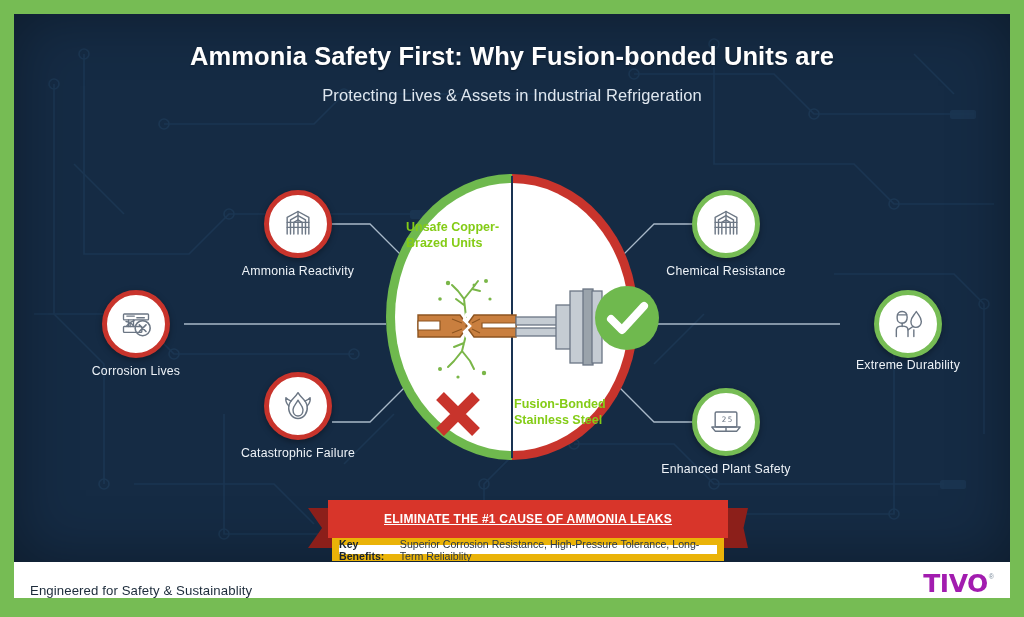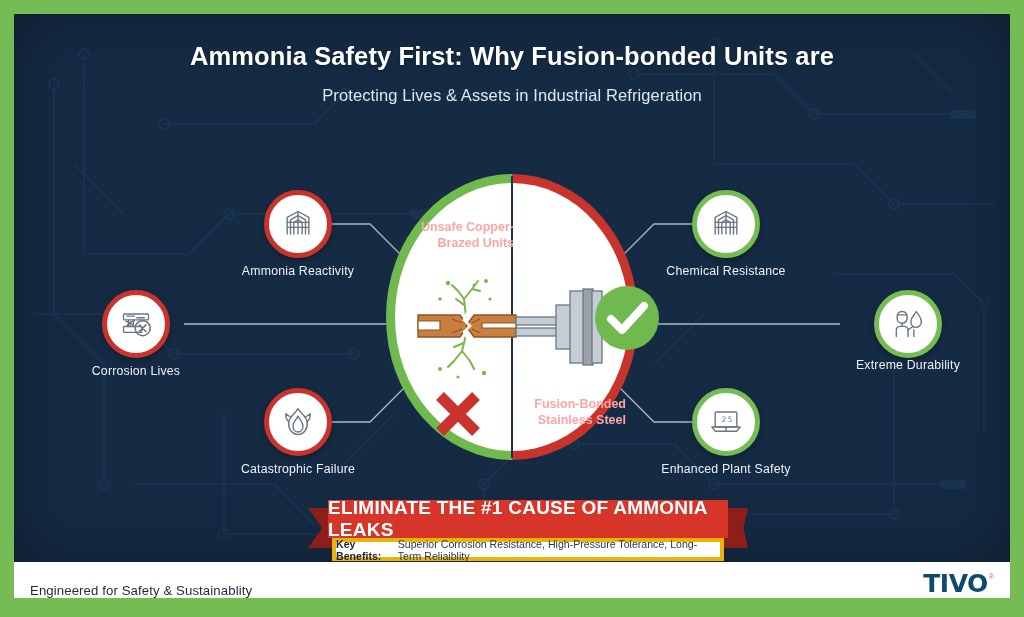--- a/index.html
+++ b/index.html
@@ -24,21 +24,21 @@
   
   .lines{position:absolute;left:0;top:0;width:996px;height:330px;z-index:2;}
 
   
   .center-wrap{position:absolute;left:372px;top:10px;width:252px;height:286px;z-index:5;}
   .ring{position:absolute;inset:0;border-radius:50%;background:
       conic-gradient(from 180deg, #6fb94e 0deg 180deg, #c8342c 180deg 360deg);}
   .ring-inner{position:absolute;left:9px;top:9px;right:9px;bottom:9px;border-radius:50%;background:#ffffff;}
   .divider{position:absolute;left:125px;top:2px;width:2px;height:282px;background:#193252;z-index:3;}
 
-  .c-label{position:absolute;z-index:4;color:#fca5a5;font-weight:bold;font-size:12.5px;line-height:1.28;text-align:right;}
+  .c-label{position:absolute;z-index:4;color:#84cc16;font-weight:bold;font-size:12.5px;line-height:1.28;text-align:left;}
   .c-label.left{left:20px;top:45px;width:108px;}
   .c-label.right{left:128px;top:222px;width:112px;}
 
   .illus{position:absolute;left:18px;top:95px;width:226px;height:115px;z-index:4;}
 
   .bigx{position:absolute;left:44px;top:212px;width:56px;height:56px;z-index:4;}
   .bigcheck{position:absolute;left:205px;top:108px;width:72px;height:72px;z-index:6;}
 
   
   .node{position:absolute;z-index:5;}
@@ -47,30 +47,30 @@
   .node .bubble.green{border:5px solid #76bc54;}
   .node .bubble svg{width:40px;height:40px;}
   .node .cap{position:absolute;width:200px;text-align:center;color:#eef3f8;font-size:12.3px;letter-spacing:.2px;white-space:nowrap;}
 
   
   .ribbon{position:absolute;left:294px;top:486px;width:440px;height:64px;z-index:7;}
   .rib-tail{position:absolute;top:8px;width:32px;height:40px;background:#8c1f1a;}
   .rib-tail.l{left:0;clip-path:polygon(0 0,100% 0,100% 100%,0 100%,14px 50%);}
   .rib-tail.r{right:0;clip-path:polygon(0 0,100% 0,86% 50%,100% 100%,0 100%);}
   .rib-main{position:absolute;left:20px;top:0;width:400px;height:38px;background:#d8352a;display:flex;align-items:center;justify-content:center;}
-  .rib-main span{color:#ffffff;font-weight:bold;font-size:19px;letter-spacing:.25px;}
-  .rib-sub{position:absolute;left:24px;top:38px;width:392px;height:23px;background:#ffffff;border:4px solid #eab308;box-sizing:border-box;display:flex;align-items:center;justify-content:center;}
+  .rib-main span{color:#ffffff;font-weight:bold;font-size:12px;letter-spacing:.25px;text-decoration:underline;}
+  .rib-sub{position:absolute;left:24px;top:38px;width:392px;height:23px;background:#ffffff;border:7px solid #eab308;box-sizing:border-box;display:flex;align-items:center;justify-content:center;}
   .rib-sub .kb{color:#18222e;font-size:10.6px;font-weight:bold;}
   .rib-sub .kv{color:#2b3845;font-size:10.6px;margin-left:3px;}
 
   
   .footer{position:absolute;left:14px;top:562px;width:996px;height:36px;background:#ffffff;display:flex;align-items:flex-end;justify-content:space-between;padding:0 16px;box-sizing:border-box;}
   .footer .tag{color:#1c2b3a;font-size:13.2px;letter-spacing:.1px;}
   .logo{display:flex;align-items:center;}
-  .logo .txt{color:#0c4a6e;font-weight:bold;font-size:25px;letter-spacing:-.5px;font-family:"DejaVu Sans",sans-serif;}
+  .logo .txt{color:#a21caf;font-weight:bold;font-size:25px;letter-spacing:-.5px;font-family:"DejaVu Sans",sans-serif;}
   .logo .tm{color:#7b8b9c;font-size:7px;margin-left:1px;align-self:flex-start;margin-top:4px;}
 </style>
 </head>
 <body>
 
 <div class="poster">
   <div class="panel">
 
     <svg class="circuit" viewBox="0 0 996 548" preserveAspectRatio="none">
       <g stroke="#21405f" stroke-width="1.6" fill="none" opacity="0.95">
@@ -163,21 +163,21 @@
             <rect x="9" y="27" width="22" height="7" rx="1"></rect>
             <path d="M15 27 L15 19 M21 27 L21 19"></path>
             <path d="M17 22 L13 26 M17 22 L21 26 M17 22 L17 27 M17 22 L12 21 M17 22 L22 20"></path>
             <circle cx="32" cy="29" r="9" stroke-width="1.9"></circle>
             <path d="M28 25 L36 33 M36 25 L28 33" stroke-width="1.9"></path>
           </svg>
         </div>
         <div class="cap" style="left:-66px;top:74px;">Corrosion Lives</div>
       </div>
 
-      <div class="node" style="left:250px;top:224px;">
+      <div class="node" style="left:250px;top:208px;">
         <div class="bubble red">
           <svg viewBox="0 0 48 48" fill="none" stroke="#6b7684" stroke-width="1.7" stroke-linecap="round" stroke-linejoin="round">
             <path d="M24 8 C28 15 34 17 35 24 C36 32 31 39 24 39 C17 39 12 32 13 24 C14 17 20 15 24 8 Z"></path>
             <path d="M24 17 C26.5 22 30 24 30 28.5 C30 33 27.3 36 24 36 C20.7 36 18 33 18 28.5 C18 24 21.5 22 24 17 Z"></path>
             <path d="M13 24 C10 21 9 17 9.5 14 C12 17 14 17.5 15.5 18"></path>
             <path d="M35 24 C38 21 39 17 38.5 14 C36 17 34 17.5 32.5 18"></path>
           </svg>
         </div>
         <div class="cap" style="left:-66px;top:74px;">Catastrophic Failure</div>
       </div>

